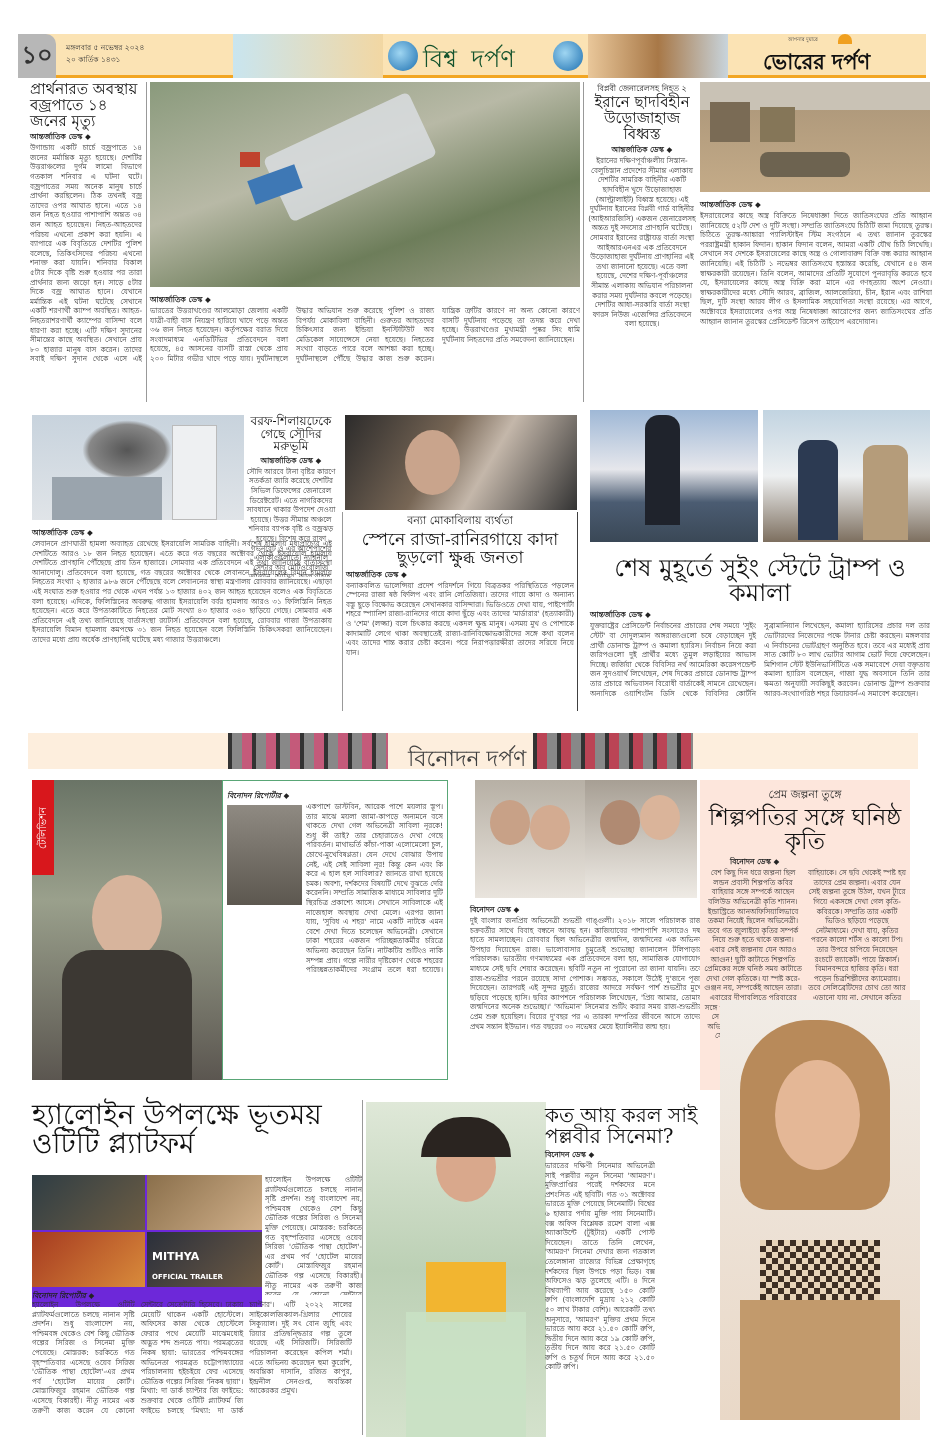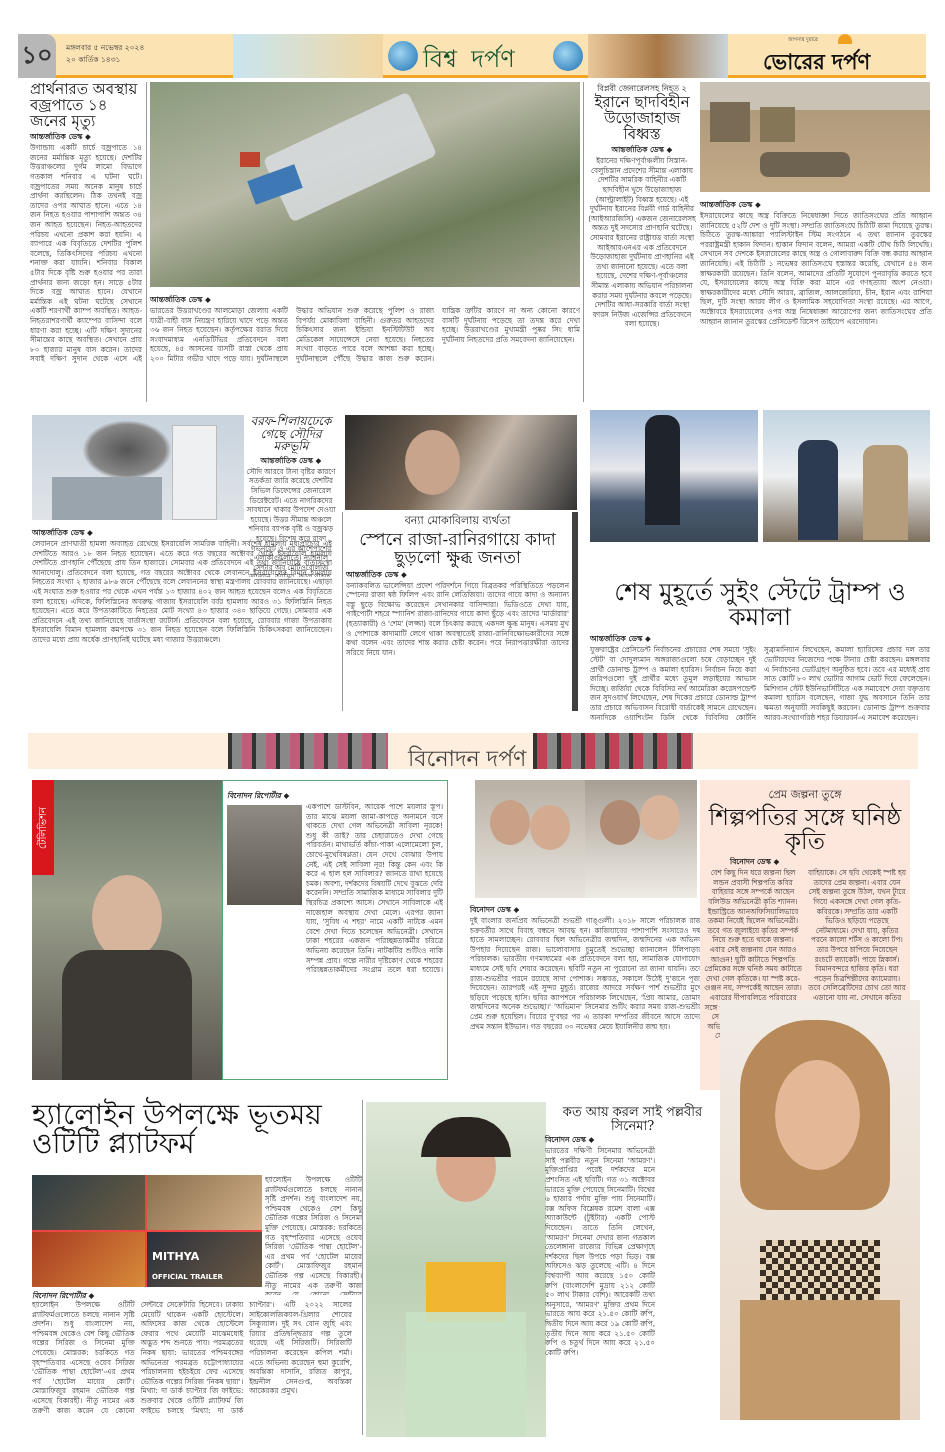--- a/index.html
+++ b/index.html
@@ -92,45 +92,45 @@
   <div style="position:absolute;left:140px;top:10px;width:45px;height:95px;background:#eef0f2;border:1px solid #bbb;"></div>
   <div style="position:absolute;left:20px;top:62px;width:110px;height:43px;background:#9aa4ad;"></div>
 </div>
 
 <div class="abs" style="left:32px;top:525px;width:300px;">
   <div class="byline" style="margin-top:2px;">আন্তর্জাতিক ডেস্ক ◆</div>
   <div class="body-text" style="height:125px;">লেবাননে প্রাণঘাতী হামলা অব্যাহত রেখেছে ইসরায়েলি সামরিক বাহিনী। সর্বশেষ হামলায় মধ্যপ্রাচ্যের এই দেশটিতে আরও ১৮ জন নিহত হয়েছেন। এতে করে গত বছরের অক্টোবর থেকে ইসরায়েলি হামলায় দেশটিতে প্রাণহানি পৌঁছেছে প্রায় তিন হাজারে। সোমবার এক প্রতিবেদনে এই তথ্য জানিয়েছে বার্তাসংস্থা আনাদোলু। প্রতিবেদনে বলা হয়েছে, গত বছরের অক্টোবর থেকে লেবাননে ইসরায়েলের বিমান হামলায় নিহতের সংখ্যা ২ হাজার ৯৮৬ জনে পৌঁছেছে বলে লেবাননের স্বাস্থ্য মন্ত্রণালয় রোববার জানিয়েছে। এছাড়া এই সংঘাত শুরু হওয়ার পর থেকে এখন পর্যন্ত ১৩ হাজার ৪০২ জন আহত হয়েছেন বলেও এক বিবৃতিতে বলা হয়েছে। এদিকে, ফিলিস্তিনের অবরুদ্ধ গাজায় ইসরায়েলি বর্বর হামলায় আরও ৩১ ফিলিস্তিনি নিহত হয়েছেন। এতে করে উপত্যকাটিতে নিহতের মোট সংখ্যা ৪৩ হাজার ৩৪০ ছাড়িয়ে গেছে। সোমবার এক প্রতিবেদনে এই তথ্য জানিয়েছে বার্তাসংস্থা রয়টার্স। প্রতিবেদনে বলা হয়েছে, রোববার গাজা উপত্যকায় ইসরায়েলি বিমান হামলায় কমপক্ষে ৩১ জন নিহত হয়েছেন বলে ফিলিস্তিনি চিকিৎসকরা জানিয়েছেন। তাদের মধ্যে প্রায় অর্ধেক প্রাণহানিই ঘটেছে মধ্য গাজার উত্তরাঞ্চলে।</div>
 </div>
 
 <div class="abs" style="left:245px;top:415px;width:92px;text-align:center;">
-  <div class="hl" style="font-size:12px;font-style:italic;">বরফ-শিলায়ঢেকে গেছে সৌদির মরুভূমি</div>
+  <div class="hl" style="font-size:12px;">বরফ-শিলায়ঢেকে গেছে সৌদির মরুভূমি</div>
   <div class="byline" style="margin-top:2px;">আন্তর্জাতিক ডেস্ক ◆</div>
   <div class="body-text" style="height:110px;text-align:center;">সৌদি আরবে টানা বৃষ্টির কারণে সতর্কতা জারি করেছে দেশটির সিভিল ডিফেন্সের জেনারেল ডিরেক্টরেট। এতে নাগরিকদের সাবধানে থাকার উপদেশ দেওয়া হয়েছে। উত্তর সীমান্ত অঞ্চলে শনিবার ব্যাপক বৃষ্টি ও বজ্রঝড় হয়েছে। বিশেষ করে রাফা গভর্নরেট ও এর আশেপাশের এলাকাগুলোতে। ন্যাশনাল সেন্টার অব মেটিওরোলজি জাজান, আসির, আল বাহাহ, মক্কা, মদিনা, হাইল ও উত্তর সীমান্তসহ বেশ কয়েকটি অঞ্চলে মাঝারি থেকে ভারী বজ্রঝড়, আকস্মিক বন্যা, শিলাবৃষ্টি ও শক্তিশালী বাতাসের সতর্কবার্তা দিয়েছে। তাছাড়া রিয়াদ, কাসিম, পূর্বাঞ্চলীয় প্রদেশ, তাবুক ও আল জাওফ অঞ্চলে হালকা থেকে মাঝারি বৃষ্টি এবং কুয়াশার আশঙ্কা করা হচ্ছে। এদিকে উত্তরাঞ্চলের আল-জাওফ এলাকা বরফের চাদরে ঢেকে গেছে। শুক্রবার থেকে সেখানে বরফ পড়া শুরু করে। সাকাকা সিটি ও দুমাত আল জান্দালসহ শিলাবৃষ্টি হচ্ছে। বসন্তকালের মতো আবহাওয়ায় সবুজ হয়ে উঠেছে।</div>
 </div>
 
 <div class="abs photo" style="left:345px;top:415px;width:232px;height:95px;background:linear-gradient(120deg,#2c2b2b,#776655 40%,#c4b7aa 60%,#333);">
   <div style="position:absolute;left:60px;top:15px;width:55px;height:65px;border-radius:50%;background:#c9a48c;"></div>
 </div>
 
-<div class="abs" style="left:342px;top:512px;width:236px;border-left:1px solid #999;border-right:6px solid #404040;padding:0 3px;">
+<div class="abs" style="left:342px;top:512px;width:236px;border-left:1px solid #999;border-right:1px solid #404040;padding:0 3px;">
   <div style="font-size:11px;text-align:center;">বন্যা মোকাবিলায় ব্যর্থতা</div>
   <div class="hl" style="font-size:17px;text-align:center;">স্পেনে রাজা-রানিরগায়ে কাদা ছুড়লো ক্ষুব্ধ জনতা</div>
   <div class="byline" style="margin-top:2px;">আন্তর্জাতিক ডেস্ক ◆</div>
   <div class="body-text" style="height:130px;">বন্যাকবলিত ভালেন্সিয়া প্রদেশ পরিদর্শনে গিয়ে বিব্রতকর পরিস্থিতিতে পড়লেন স্পেনের রাজা ষষ্ঠ ফিলিপ এবং রানি লেতিজিয়া। তাদের গায়ে কাদা ও অন্যান্য বস্তু ছুড়ে বিক্ষোভ করেছেন সেখানকার বাসিন্দারা। ভিডিওতে দেখা যায়, পাইপোর্টা শহরে স্প্যানিশ রাজা-রানিদের গায়ে কাদা ছুঁড়ে এবং তাদের 'মার্ডারার' (হত্যাকারী) ও 'শেম' (লজ্জা) বলে চিৎকার করছে একদল ক্ষুব্ধ মানুষ। এসময় মুখ ও পোশাকে কাদামাটি লেগে থাকা অবস্থাতেই রাজা-রানিবিক্ষোভকারীদের সঙ্গে কথা বলেন এবং তাদের শান্ত করার চেষ্টা করেন। পরে নিরাপত্তারক্ষীরা তাদের সরিয়ে নিয়ে যান।</div>
 </div>
 
 <div class="abs photo" style="left:590px;top:410px;width:168px;height:132px;background:linear-gradient(180deg,#9fb8d6,#e6e7ec 45%,#4b5c72 70%,#3a4856);">
   <div style="position:absolute;left:55px;top:5px;width:35px;height:110px;background:#1f232c;border-radius:14px 14px 0 0;"></div>
 </div>
 <div class="abs photo" style="left:763px;top:410px;width:167px;height:132px;background:linear-gradient(180deg,#c2d4e1,#eef0f1 50%,#7d6f5f);">
   <div style="position:absolute;left:35px;top:30px;width:40px;height:100px;background:#2c3a52;border-radius:12px 12px 0 0;"></div>
   <div style="position:absolute;left:100px;top:35px;width:45px;height:95px;background:#b59c7a;border-radius:12px 12px 0 0;"></div>
 </div>
 
-<div class="abs" style="left:590px;top:556px;width:340px;margin-top:24px;">
+<div class="abs" style="left:590px;top:556px;width:340px;">
   <div class="hl" style="font-size:24px;text-align:center;">শেষ মুহূর্তে সুইং স্টেটে ট্রাম্প ও কমালা</div>
   <div class="byline" style="margin-top:3px;">আন্তর্জাতিক ডেস্ক ◆</div>
   <div class="body-text" style="column-count:2;column-gap:8px;height:78px;">যুক্তরাষ্ট্রের প্রেসিডেন্ট নির্বাচনের প্রচারের শেষ সময়ে 'সুইং স্টেট' বা দোদুল্যমান অঙ্গরাজ্যগুলো চষে বেড়াচ্ছেন দুই প্রার্থী ডোনাল্ড ট্রাম্প ও কমালা হ্যারিস। নির্বাচন নিয়ে করা জরিপগুলো দুই প্রার্থীর মধ্যে তুমুল লড়াইয়ের আভাস দিচ্ছে। জর্জিয়া থেকে বিবিসির নর্থ আমেরিকা করেসপন্ডেন্ট জন সুদওয়ার্থ লিখেছেন, শেষ দিকের প্রচারে ডোনাল্ড ট্রাম্প তার প্রচারে অভিবাসন বিরোধী বার্তাকেই সামনে রেখেছেন। অন্যদিকে ওয়াশিংটন ডিসি থেকে বিবিসির কোর্টনি সুব্রামানিয়ান লিখেছেন, কমালা হ্যারিসের প্রচার দল তার ভোটারদের নিজেদের পক্ষে টানার চেষ্টা করছেন। মঙ্গলবার এ নির্বাচনের ভোটগ্রহণ অনুষ্ঠিত হবে। তবে এর মধ্যেই প্রায় সাত কোটি ৮০ লাখ ভোটার আগাম ভোট দিয়ে ফেলেছেন। মিশিগান স্টেট ইউনিভার্সিটিতে এক সমাবেশে দেয়া বক্তৃতায় কমালা হ্যারিস বলেছেন, গাজা যুদ্ধ অবসানে তিনি তার ক্ষমতা অনুযায়ী সবকিছুই করবেন। ডোনাল্ড ট্রাম্প শুক্রবার আরব-সংখ্যাগরিষ্ঠ শহর ডিয়ারবর্ন-এ সমাবেশ করেছেন।</div>
 </div>
 
 <div id="ent-banner" class="abs">
   <div id="ent-film-l" class="abs"></div>
   <div id="ent-title" class="abs">বিনোদন দর্পণ</div>
   <div id="ent-film-r" class="abs"></div>
 </div>
@@ -168,21 +168,21 @@
 <div class="abs photo" style="left:720px;top:1000px;width:200px;height:420px;background:linear-gradient(180deg,#f1ece6,#e9d8c7);">
   <div style="position:absolute;left:20px;top:20px;width:150px;height:190px;border-radius:70px 70px 30px 30px;background:#b88a5a;"></div>
   <div style="position:absolute;left:55px;top:60px;width:85px;height:110px;border-radius:50%;background:#e4b796;"></div>
   <div style="position:absolute;left:40px;top:240px;width:120px;height:60px;background:repeating-conic-gradient(#3c2f24 0 25%,#e6d4b8 0 50%) 0 0/12px 12px;"></div>
   <div style="position:absolute;left:20px;top:300px;width:160px;height:120px;background:#c29a6c;"></div>
 </div>
 
 <div class="abs" style="left:32px;top:1100px;width:330px;">
   <div class="hl" style="font-size:28px;">হ্যালোইন উপলক্ষে ভূতময় ওটিটি প্ল্যাটফর্ম</div>
 </div>
-<div class="abs photo" style="left:32px;top:1175px;width:230px;height:112px;background:#ef4444;">
+<div class="abs photo" style="left:32px;top:1175px;width:230px;height:132px;background:#6d28d9;">
   <div style="position:absolute;left:0;top:0;width:113px;height:55px;background:linear-gradient(135deg,#2f3d44,#6d5d44);"></div>
   <div style="position:absolute;left:115px;top:0;width:115px;height:55px;background:linear-gradient(135deg,#8a6f4b,#d1b08a);"></div>
   <div style="position:absolute;left:0;top:57px;width:113px;height:55px;background:linear-gradient(135deg,#a63a20,#d98b3b);"></div>
   <div style="position:absolute;left:115px;top:57px;width:115px;height:55px;background:linear-gradient(135deg,#2a2f3b,#6e5b44);"></div>
   <div style="position:absolute;left:120px;top:75px;color:#fff;font-size:11px;font-weight:bold;">MITHYA</div>
   <div style="position:absolute;left:120px;top:98px;color:#fff;font-size:7px;font-weight:bold;">OFFICIAL TRAILER</div>
 </div>
 <div class="abs" style="left:32px;top:1290px;width:330px;">
   <div class="byline" style="font-style:italic;">বিনোদন রিপোর্টার ◆</div>
 </div>
@@ -192,16 +192,16 @@
 <div class="abs vrule" style="left:362px;top:1100px;height:335px;"></div>
 
 <div class="abs photo" style="left:366px;top:1102px;width:180px;height:335px;background:linear-gradient(180deg,#dfe8d8,#bcd0b5 50%,#d4e2cc);">
   <div style="position:absolute;left:70px;top:30px;width:60px;height:70px;border-radius:50%;background:#d9a88c;"></div>
   <div style="position:absolute;left:55px;top:15px;width:90px;height:40px;border-radius:40px 40px 0 0;background:#2a2420;"></div>
   <div style="position:absolute;left:60px;top:160px;width:80px;height:60px;background:#f2b530;"></div>
   <div style="position:absolute;left:40px;top:210px;width:120px;height:125px;background:#c9e1c4;opacity:.9;"></div>
 </div>
 
 <div class="abs" style="left:545px;top:1105px;width:175px;">
-  <div class="hl" style="font-size:13px;text-align:center;">কত আয় করল সাই পল্লবীর সিনেমা?</div>
+  <div class="hl" style="font-size:20px;">কত আয় করল সাই পল্লবীর সিনেমা?</div>
   <div class="byline" style="margin-top:2px;">বিনোদন ডেস্ক ◆</div>
   <div class="body-text" style="height:215px;width:110px;">ভারতের দক্ষিণী সিনেমার অভিনেত্রী সাই পল্লবীর নতুন সিনেমা 'আমরণ'। মুক্তিপ্রাপ্তির পরেই দর্শকদের মনে প্রশংসিত এই ছবিটি। গত ৩১ অক্টোবর ভারতে মুক্তি পেয়েছে সিনেমাটি। বিশ্বের ৬ হাজার পর্দায় মুক্তি পায় সিনেমাটি। বক্স অফিস বিশ্লেষক রমেশ বালা এক্স অ্যাকাউন্টে (টুইটার) একটি পোস্ট দিয়েছেন। তাতে তিনি লেখেন, 'আমরণ' সিনেমা দেখার জন্য গতকাল তেলেঙ্গানা রাজ্যের বিভিন্ন প্রেক্ষাগৃহে দর্শকদের ছিল উপচে পড়া ভিড়। বক্স অফিসেও ঝড় তুলেছে এটি। ৪ দিনে বিশ্বব্যাপী আয় করেছে ১৫০ কোটি রুপি (বাংলাদেশি মুদ্রায় ২১২ কোটি ৫০ লাখ টাকার বেশি)। আরেকটি তথ্য অনুসারে, 'আমরণ' মুক্তির প্রথম দিনে ভারতে আয় করে ২১.৫০ কোটি রুপি, দ্বিতীয় দিনে আয় করে ১৯ কোটি রুপি, তৃতীয় দিনে আয় করে ২১.৫০ কোটি রুপি ও চতুর্থ দিনে আয় করে ২১.৫০ কোটি রুপি।</div>
 </div>
 
 </body></html>

